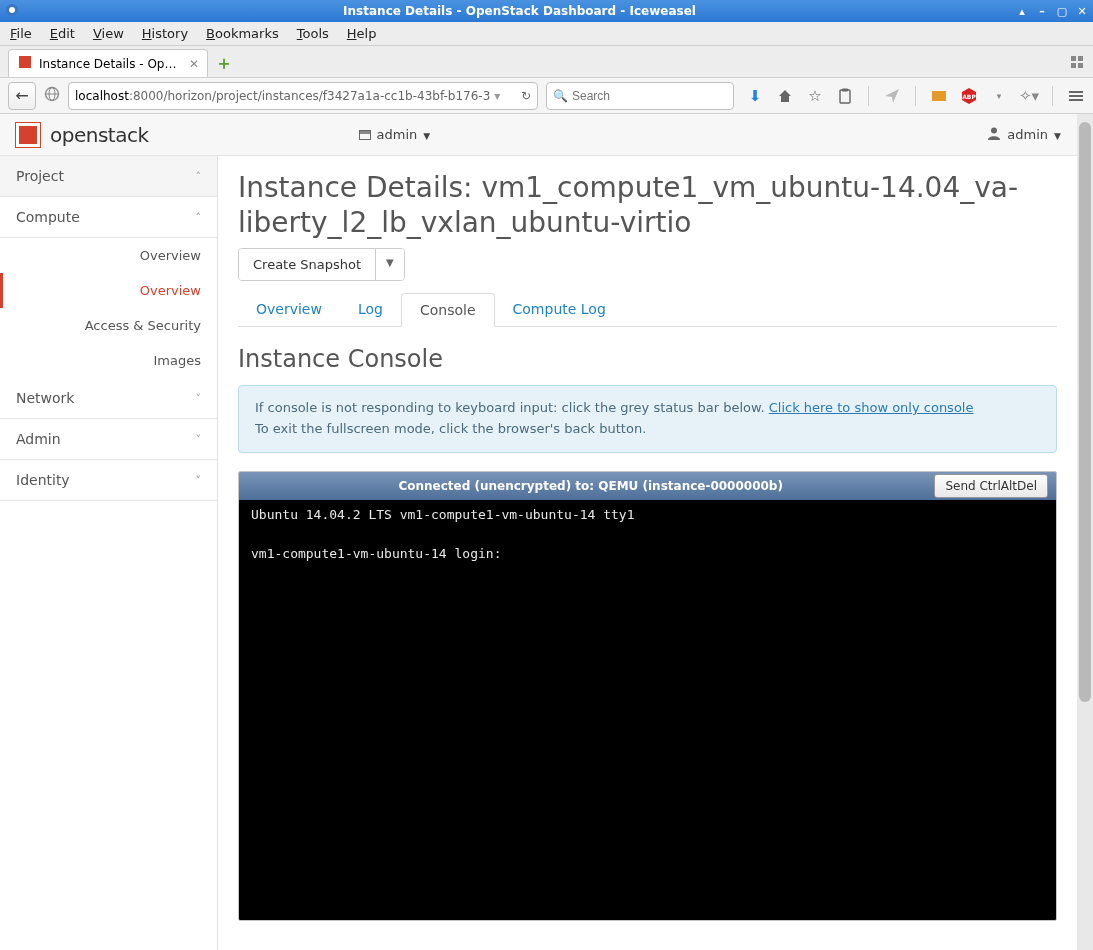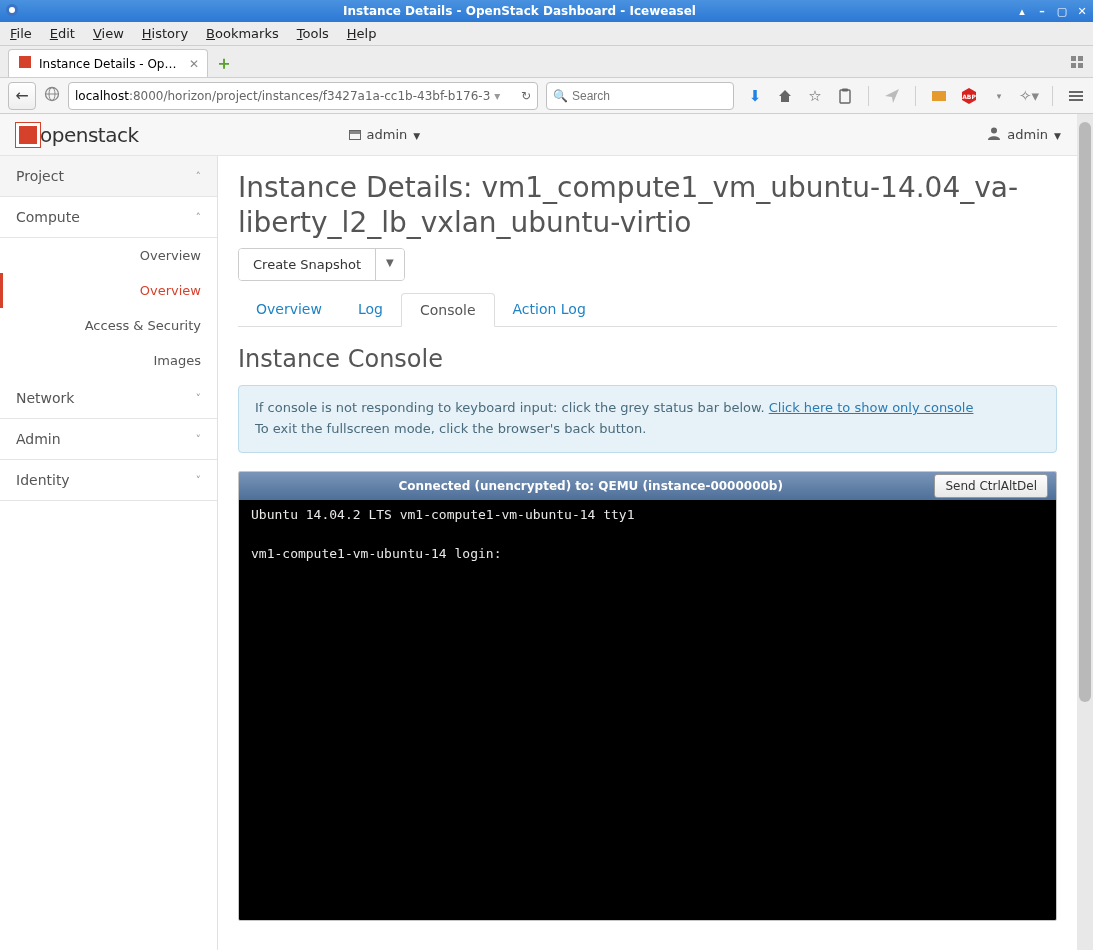--- a/index.html
+++ b/index.html
@@ -31,21 +31,21 @@
 .toolicons { display:flex; align-items:center; gap:12px; margin-left:4px; flex:1;}
 .toolicons .ic { width:18px; height:18px; display:flex; align-items:center; justify-content:center; color:#5a5a5a; font-size:15px;}
 .toolicons .sep { width:1px; height:20px; background:#d0d0d0; margin:0 2px;}
 
 
 .app { position:relative; height: calc(950px - 22px - 24px - 32px - 36px); display:flex; }
 .app-scroll { position:absolute; right:0; top:0; bottom:0; width:16px; background:#e8e8e8;}
 .app-scroll .thumb { position:absolute; left:2px; right:2px; top:8px; height:580px; background:#b9b9b9; border-radius:6px;}
 
 .topbar { position:absolute; left:0; right:16px; top:0; height:42px; background:#f7f7f7; border-bottom:1px solid #e5e5e5; display:flex; align-items:center; padding:0 16px;}
-.brand { display:flex; }
+.brand { display:flex; gap:10px; }
 .brand-logo { width:24px; height:24px; background:#d6412b; border:3px solid #fff; box-shadow:0 0 0 1px #d6412b; }
 .brand-text { font-size:20px; color:#333; letter-spacing:-0.5px; }
 .domain-dd { margin-left:210px; display:flex; align-items:center; gap:6px; font-size:13px; color:#444;}
 .domain-dd .sq { width:12px; height:10px; border:1px solid #666; background:linear-gradient(#888,#888) top/100% 3px no-repeat; }
 .caret { font-size:9px; position:relative; top:1px;}
 .user-dd { margin-left:auto; display:flex; align-items:center; gap:6px; color:#444;}
 
 .sidebar { position:absolute; left:0; top:42px; width:218px; bottom:0; border-right:1px solid #e1e1e1; background:#fff;}
 .sgroup { border-bottom:1px solid #e5e5e5; padding:12px 16px; display:flex; align-items:center; justify-content:space-between; color:#555; font-size:14px; background:#f5f5f5;}
 .sgroup.light { background:#fff; }
@@ -251,21 +251,21 @@
     <div class="actions">
       <div class="btn-split">
         <div class="btn">Create Snapshot</div>
         <div class="dd">▼</div>
       </div>
     </div>
     <div class="tabs">
       <div class="t">Overview</div>
       <div class="t">Log</div>
       <div class="t active">Console</div>
-      <div class="t">Action Log</div>
+      <div class="t">Compute Log</div>
     </div>
 
     <h2 class="section-title">Instance Console</h2>
 
     <div class="infobox">
       <div>
         <span>If console is not responding to keyboard input: click the grey status bar below. </span><a href="#">Click here to show only console</a>
       </div>
       <div>To exit the fullscreen mode, click the browser's back button.</div>
     </div>

